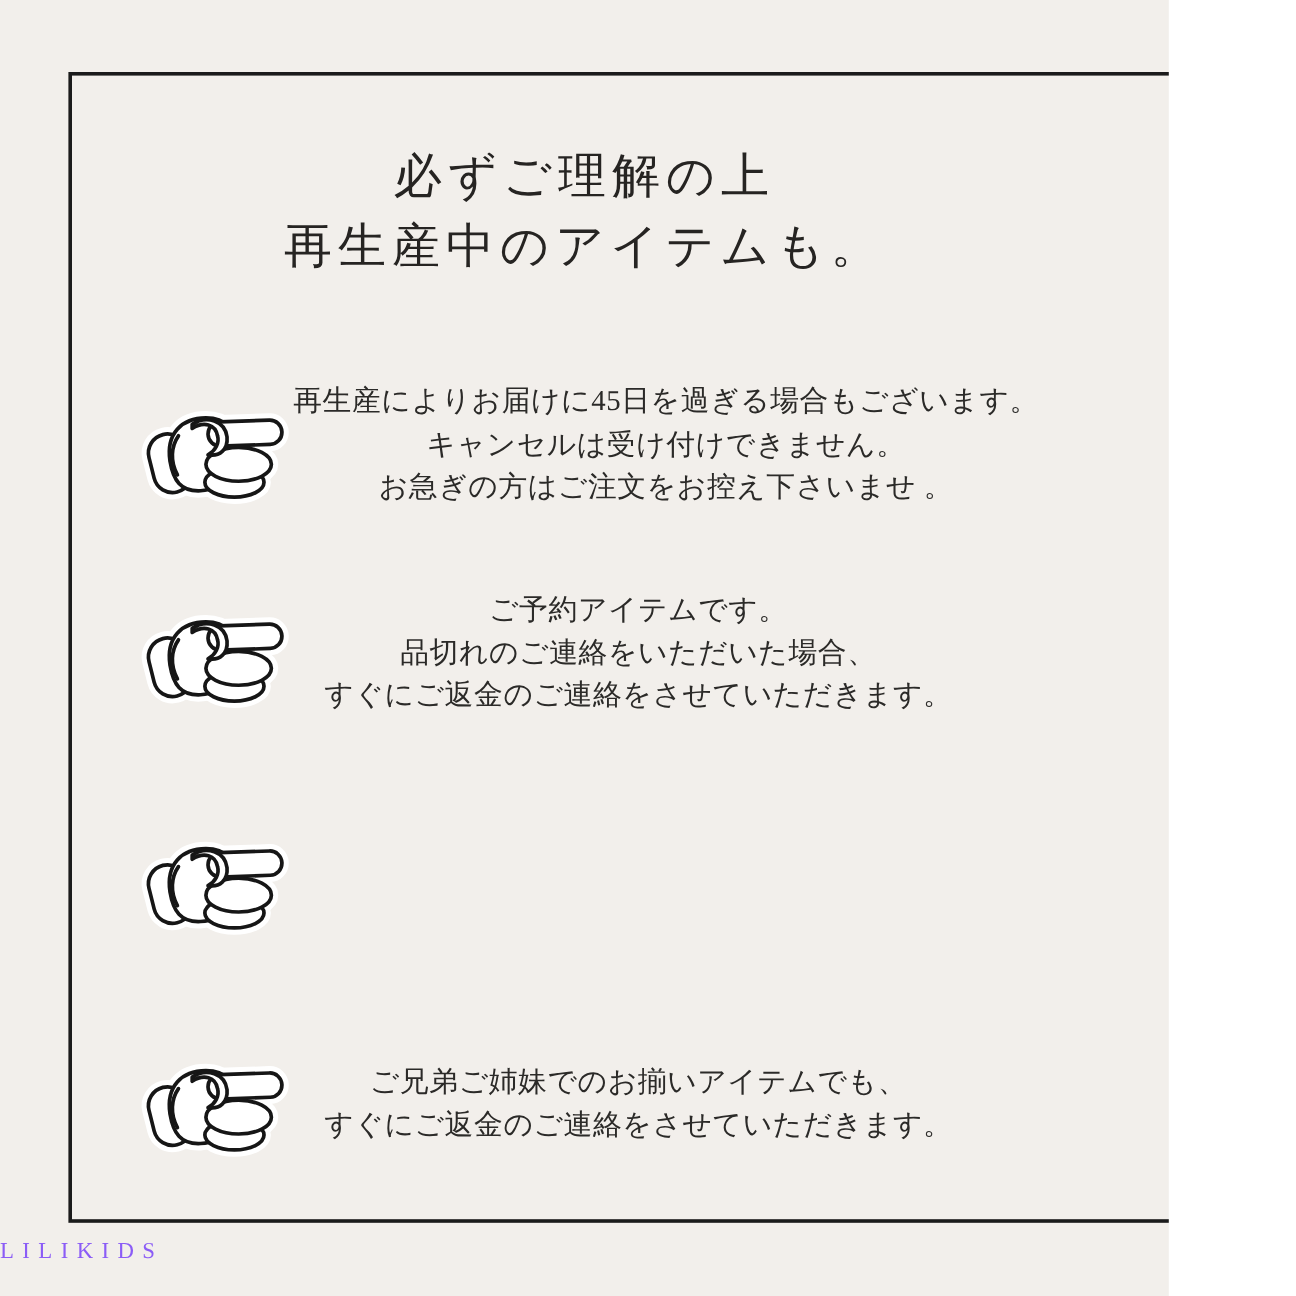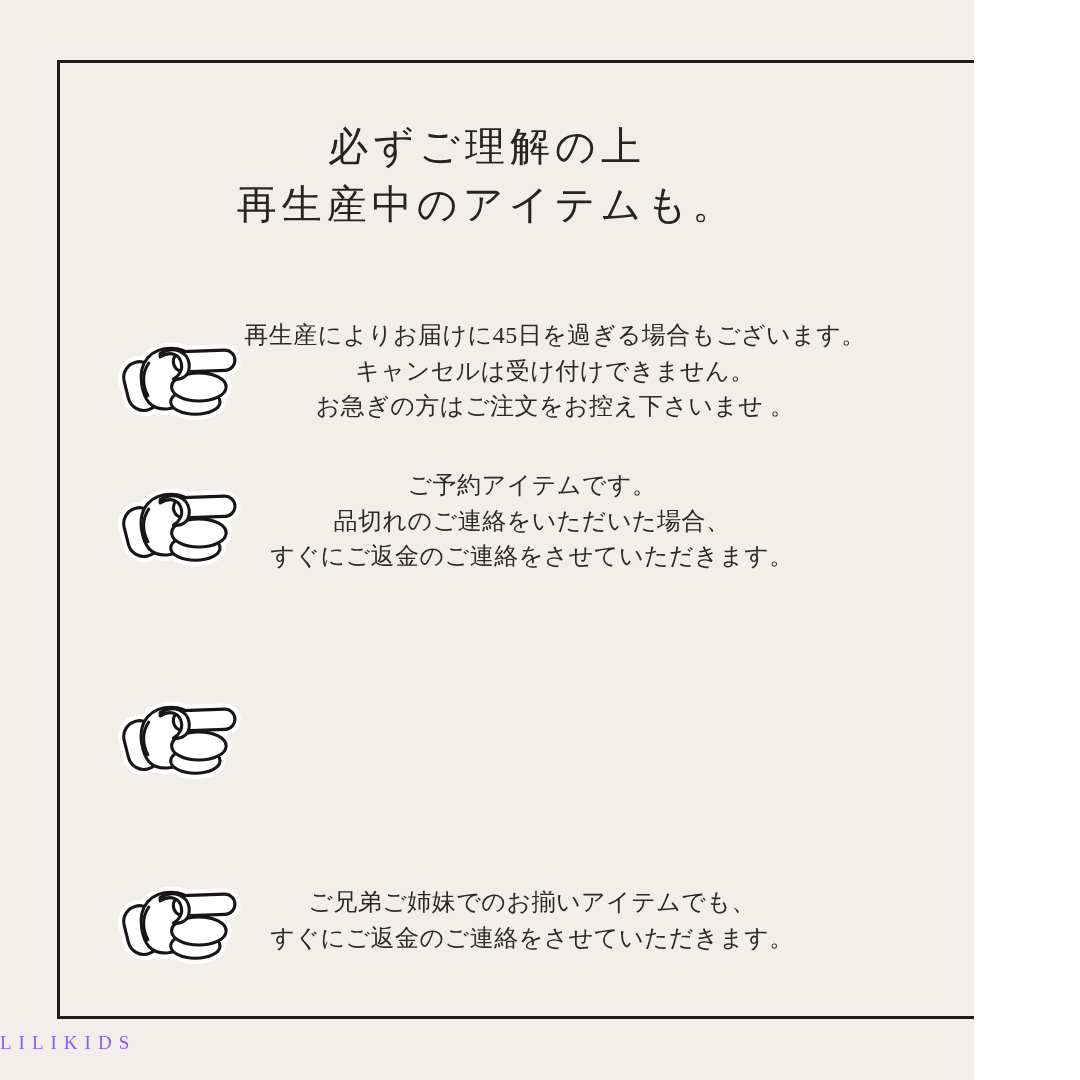--- a/index.html
+++ b/index.html
@@ -35,21 +35,21 @@
     line-height: 58px;
     letter-spacing: 5px;
     color: #262422;
   }
   .section {
     position: absolute;
     left: 60px;
     right: 60px;
   }
   .s1 { top: 318px; padding-left: 46px; }
-  .s2 { top: 468px; }
+  .s2 { top: 492px; }
   .s3 { top: 693px; }
   .s4 { top: 885px; }
   .section-text {
     margin-left: 120px;
     margin-right: 30px;
     text-align: center;
     font-size: 24px;
     line-height: 35.5px;
     letter-spacing: 0.5px;
     color: #2b2a28;

